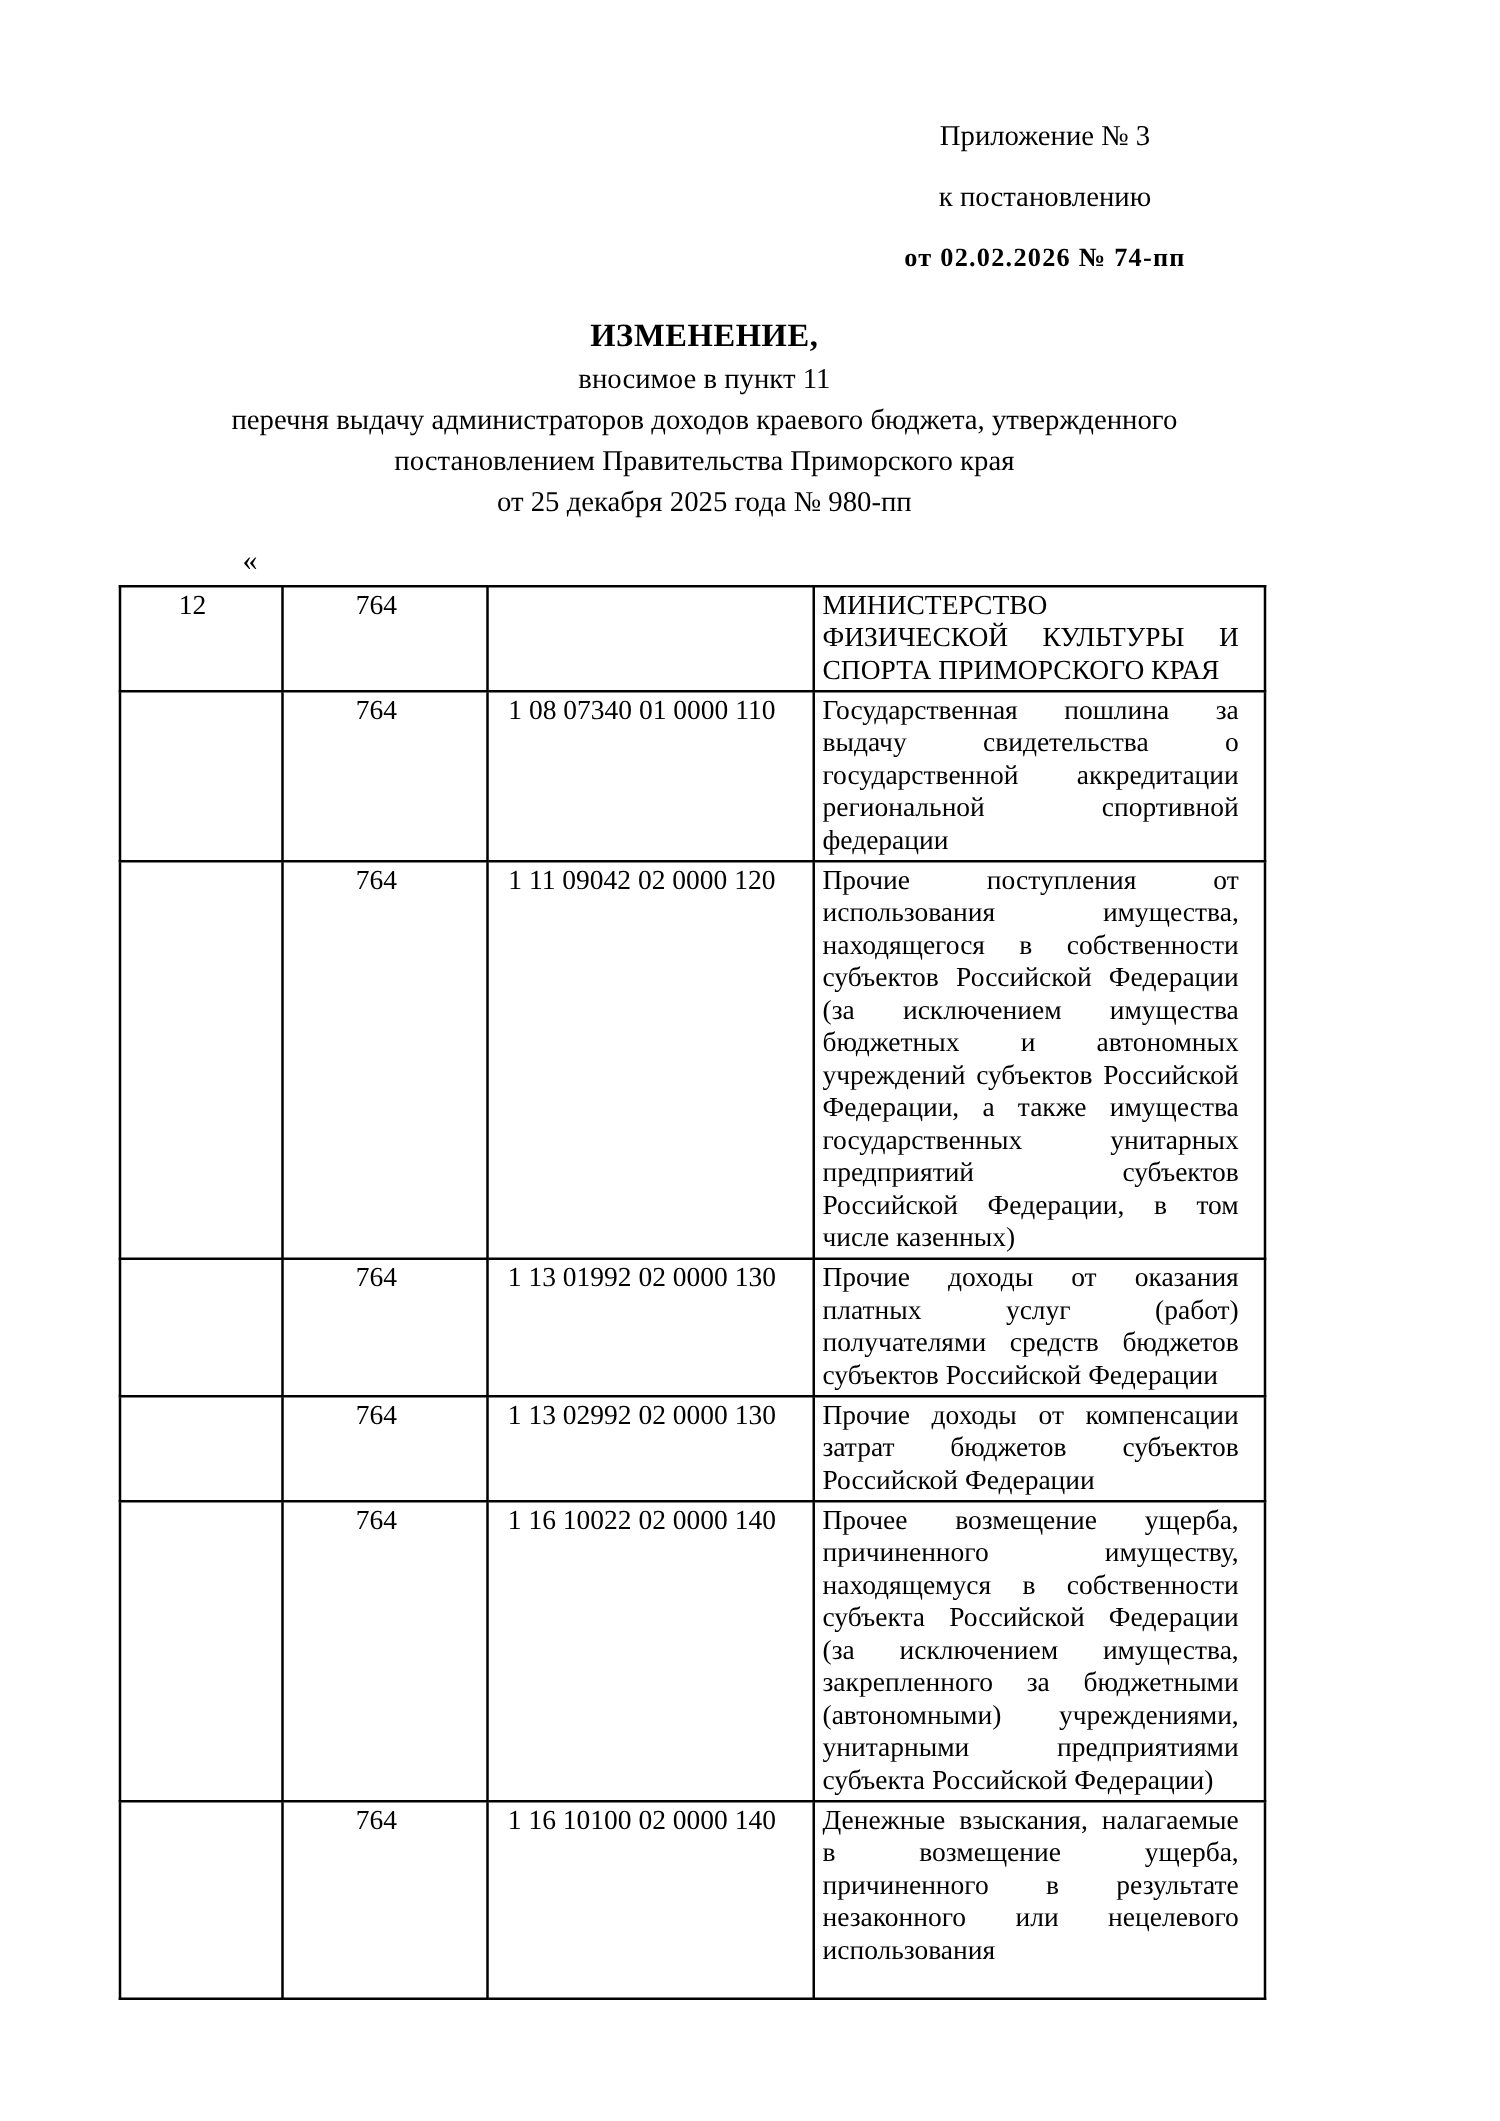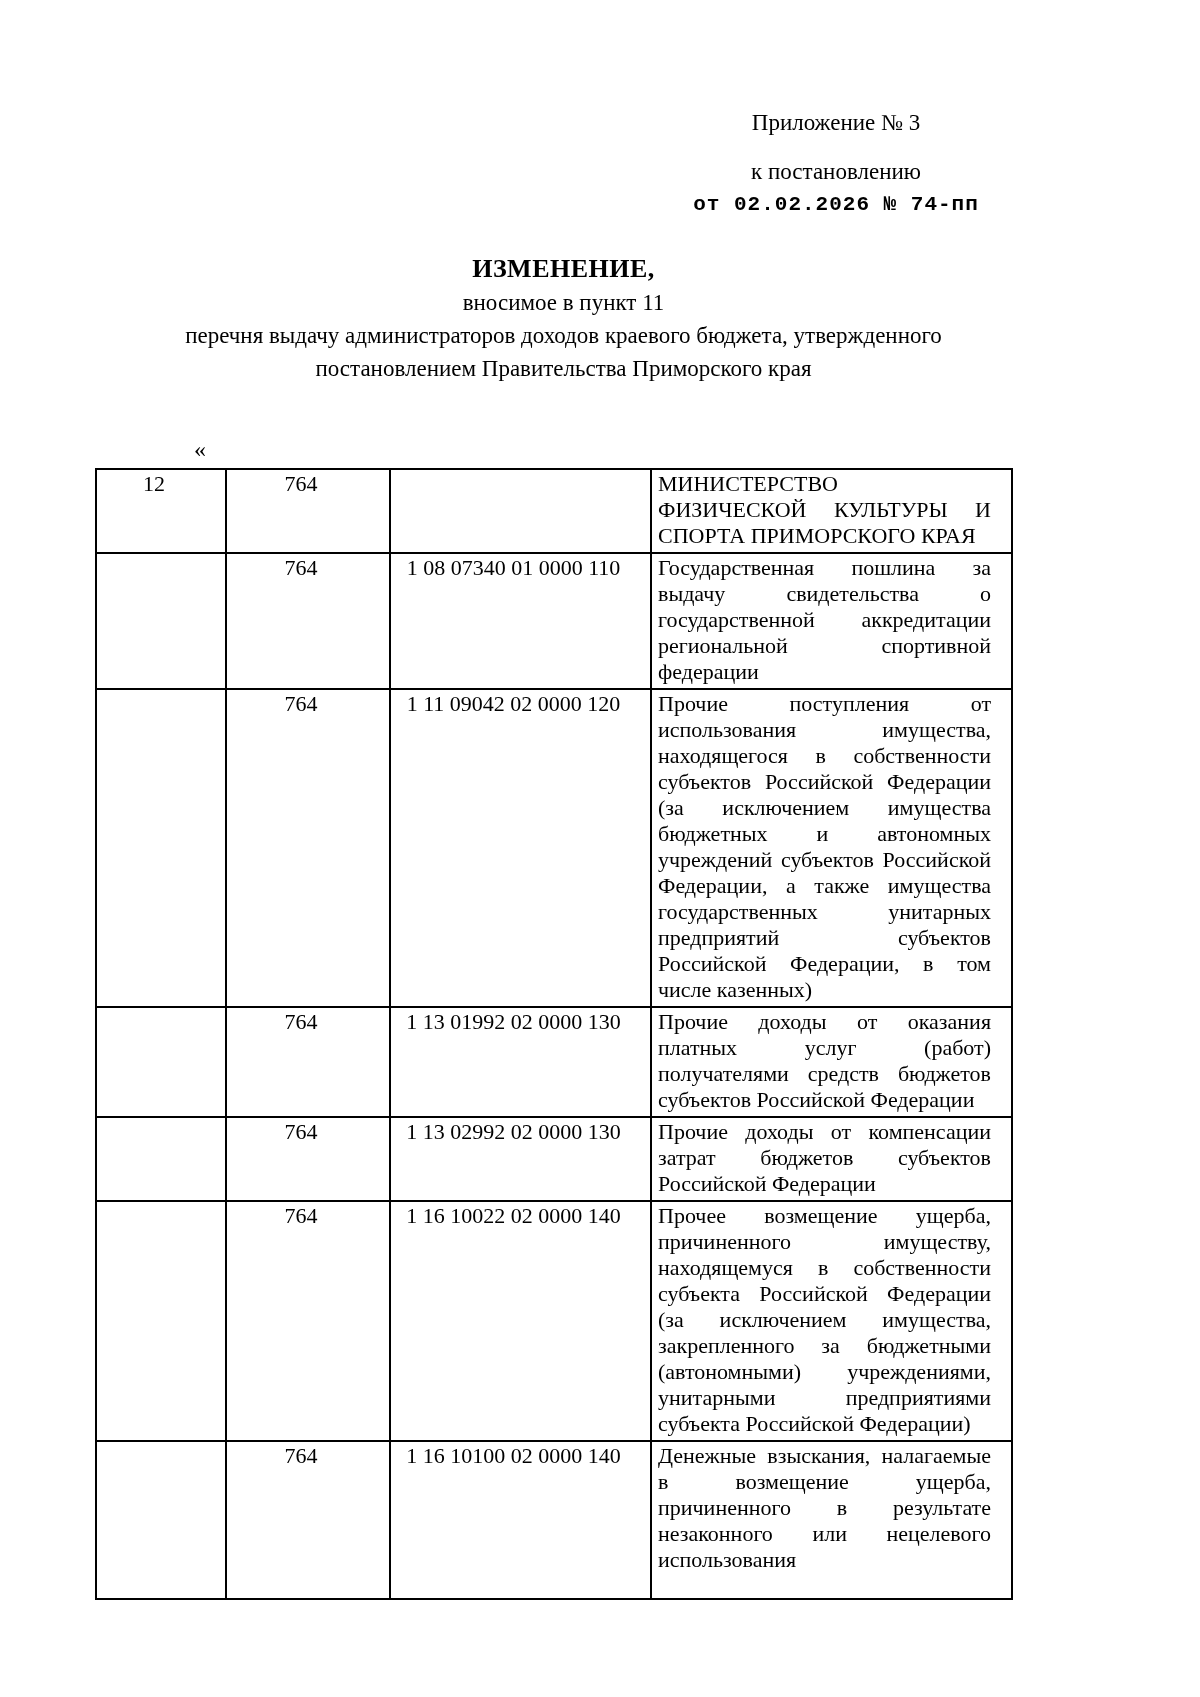--- a/index.html
+++ b/index.html
@@ -21,27 +21,28 @@
   
   .header-block {
     position: absolute;
     top: 92px;
     left: 638px;
     width: 396px;
     text-align: center;
     font-size: 23px;
     line-height: 33px;
   }
-  .header-line-appendix { margin-bottom: 16px; margin-top: 14px; }
+  .header-line-appendix { margin-bottom: 16px; }
   .header-line-mono {
-    font-family: Liberation Mono, monospace;
+    font-family: Liberation Serif, serif;
     font-weight: bold;
     font-size: 21px;
     letter-spacing: 1px;
     white-space: nowrap;
+    margin-top: 16px;
   }
 
   
   .title-block {
     position: absolute;
     top: 252px;
     left: 95px;
     width: 937px;
     text-align: center;
     font-size: 23px;
@@ -93,20 +94,21 @@
     <div class="header-line-appendix">Приложение № 3</div>
     <div>к постановлению</div>
     <div class="header-line-mono">от 02.02.2026 № 74-пп</div>
   </div>
 
   <div class="title-block">
     <div class="title-main">ИЗМЕНЕНИЕ,</div>
     <div>вносимое в пункт 11</div>
     <div>перечня выдачу администраторов доходов краевого бюджета, утвержденного</div>
     <div>постановлением Правительства Приморского края</div>
+    <div>от 25 декабря 2025 года № 980-пп</div>
   </div>
 
   <div class="quote-mark">«</div>
 
   <table class="doc-table">
     <colgroup>
       <col style="width:130px">
       <col style="width:164px">
       <col style="width:261px">
       <col style="width:361px">

